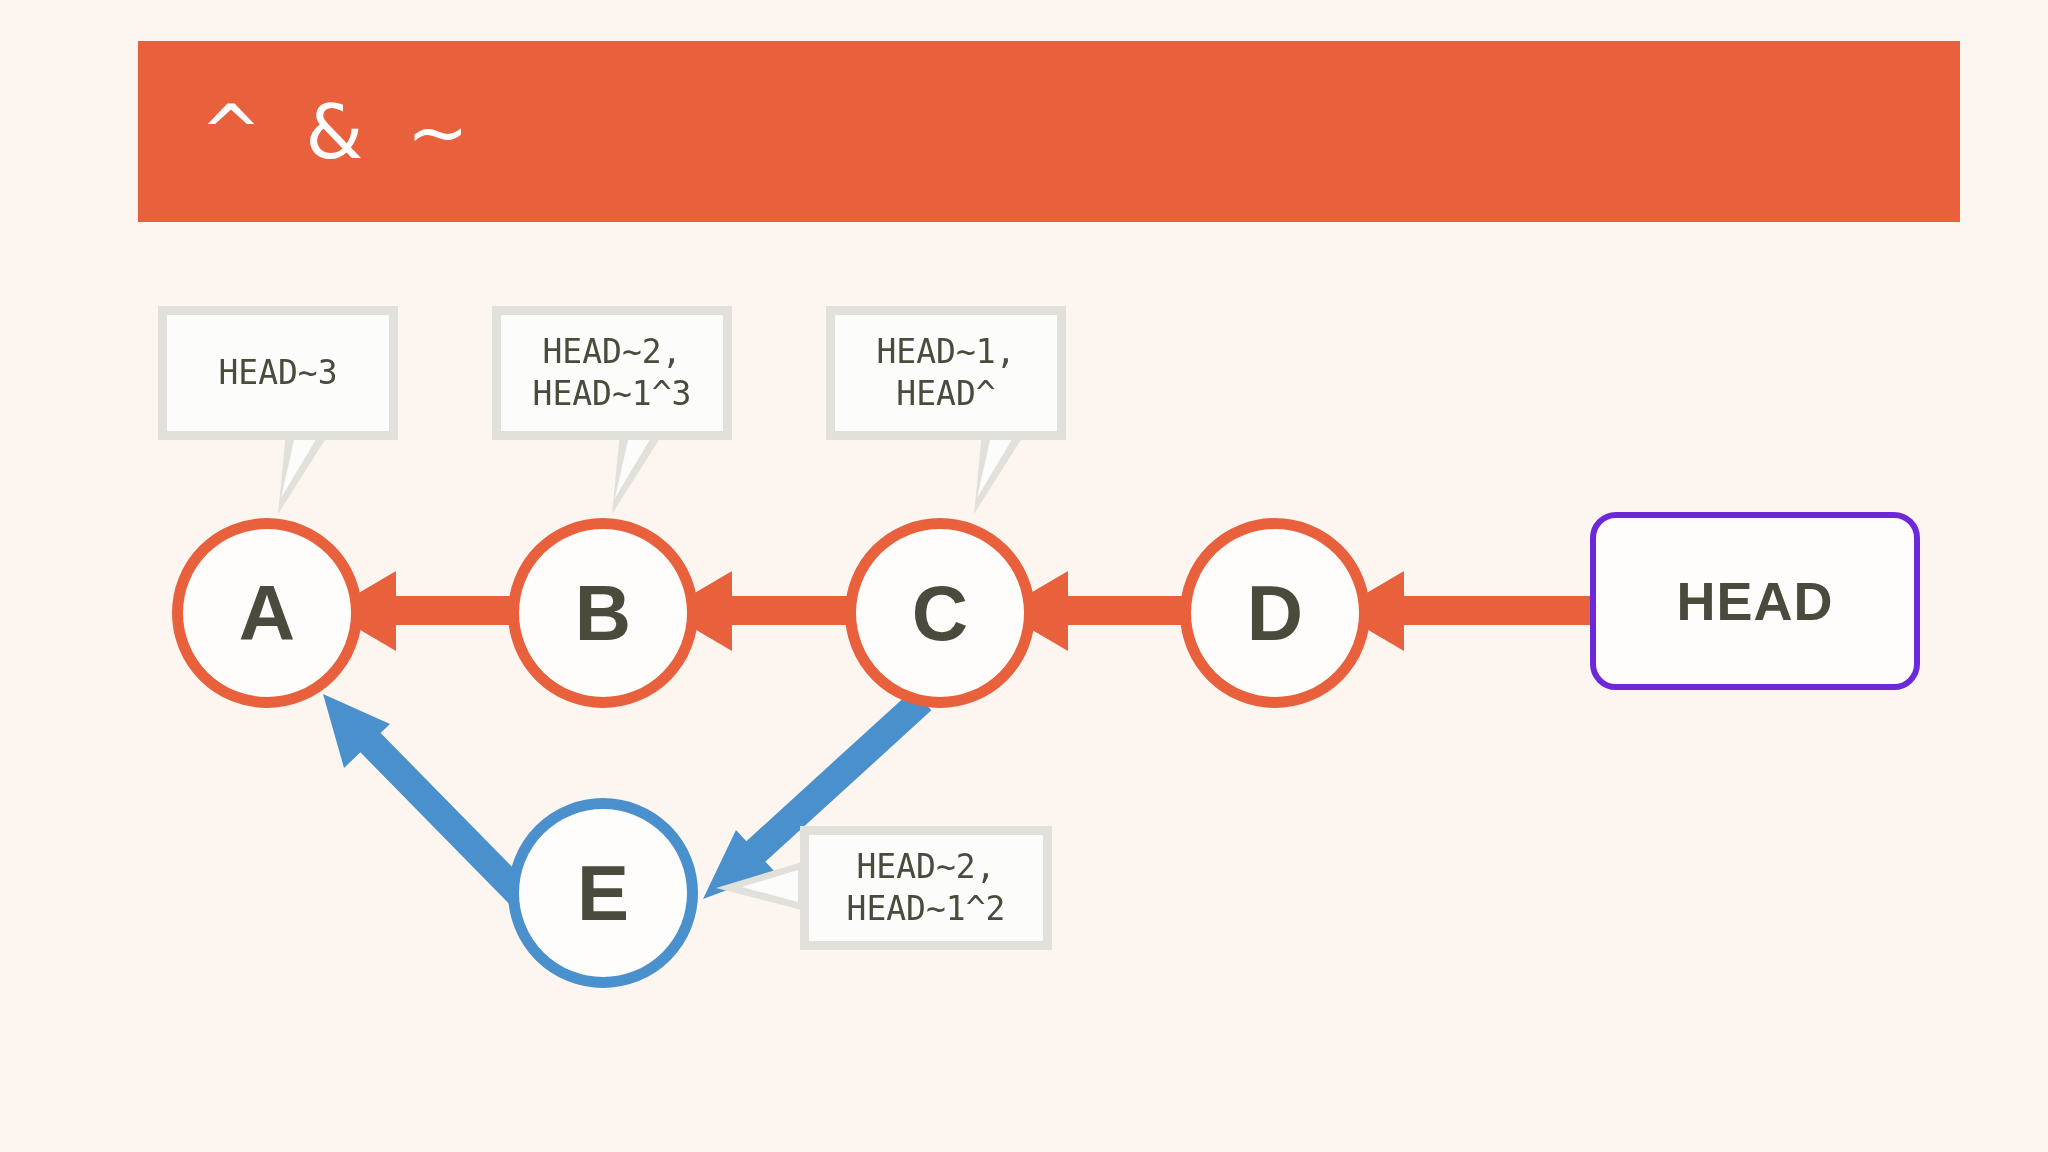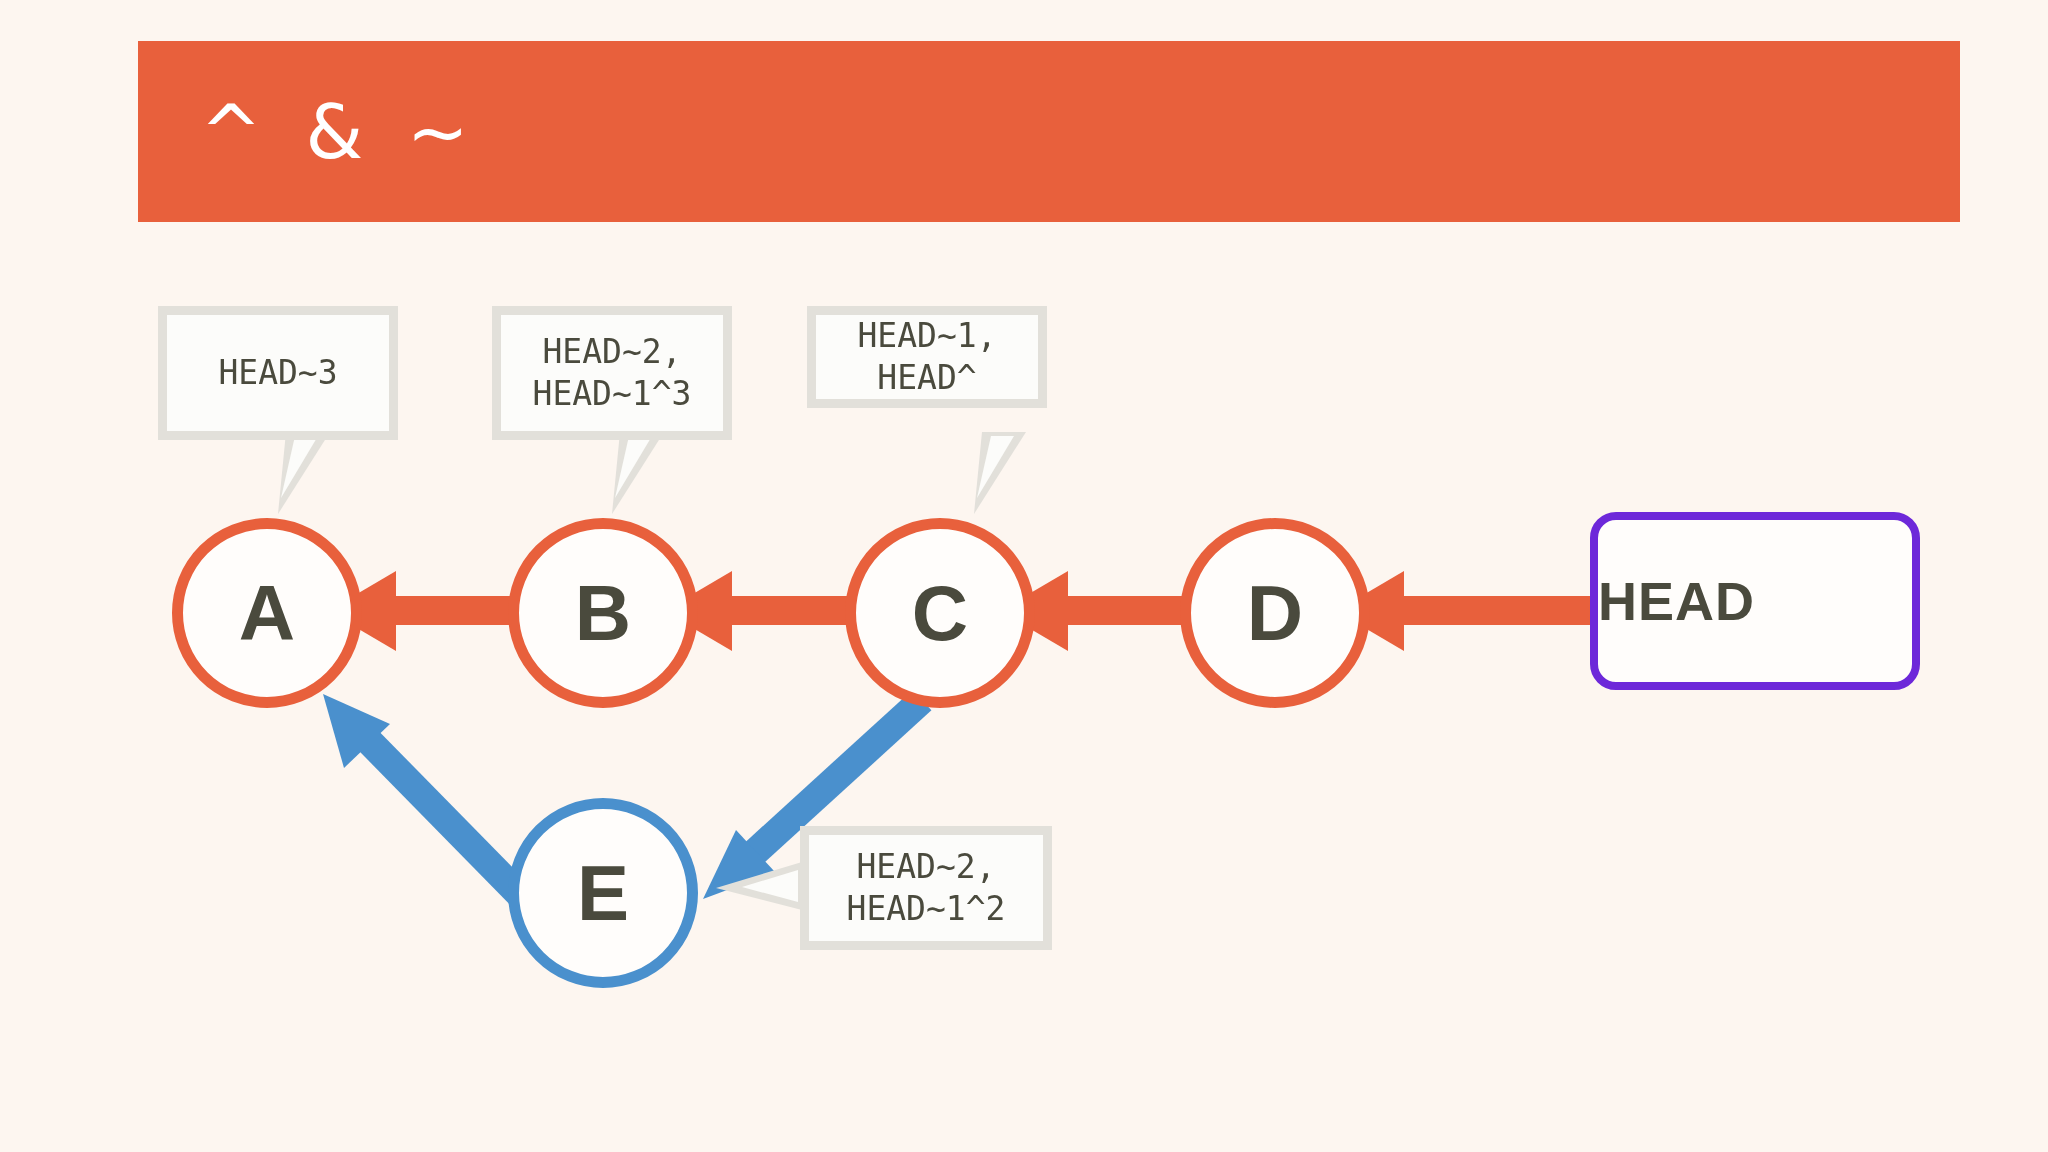--- a/index.html
+++ b/index.html
@@ -83,26 +83,27 @@
   #node-d { left: 1180px; top: 518px; }
   #node-e { left: 508px; top: 798px; }
 
   
   .head-box {
     position: absolute;
     left: 1590px;
     top: 512px;
     width: 330px;
     height: 178px;
-    border: 8px solid #6d28d9;
+    border: 6px solid #6d28d9;
     border-radius: 26px;
     background: #fffdfb;
     box-sizing: border-box;
     display: flex;
     align-items: center;
+    justify-content: center;
   }
   .head-label {
     font-family: "Liberation Sans", sans-serif;
     font-size: 54px;
     font-weight: bold;
     color: #4a4a3d;
     letter-spacing: 1px;
     line-height: 1;
   }
 
@@ -127,21 +128,21 @@
   .callout-line {
     font-family: "DejaVu Sans Mono", monospace;
     font-size: 33px;
     color: #4a4a3d;
     line-height: 1.28;
     white-space: pre;
   }
 
   #callout-a { left: 158px; top: 306px; width: 240px; height: 134px; }
   #callout-b { left: 492px; top: 306px; width: 240px; height: 134px; }
-  #callout-c { left: 807px; top: 306px; width: 240px; height: 102px; }
+  #callout-c { left: 826px; top: 306px; width: 240px; height: 134px; }
   #callout-e { left: 800px; top: 826px; width: 252px; height: 124px; }
 </style>
 </head>
 <body>
 
 <div id="slide">
 
   <div class="title-bar">
     <span class="title-text">^ &amp; ~</span>
   </div>

